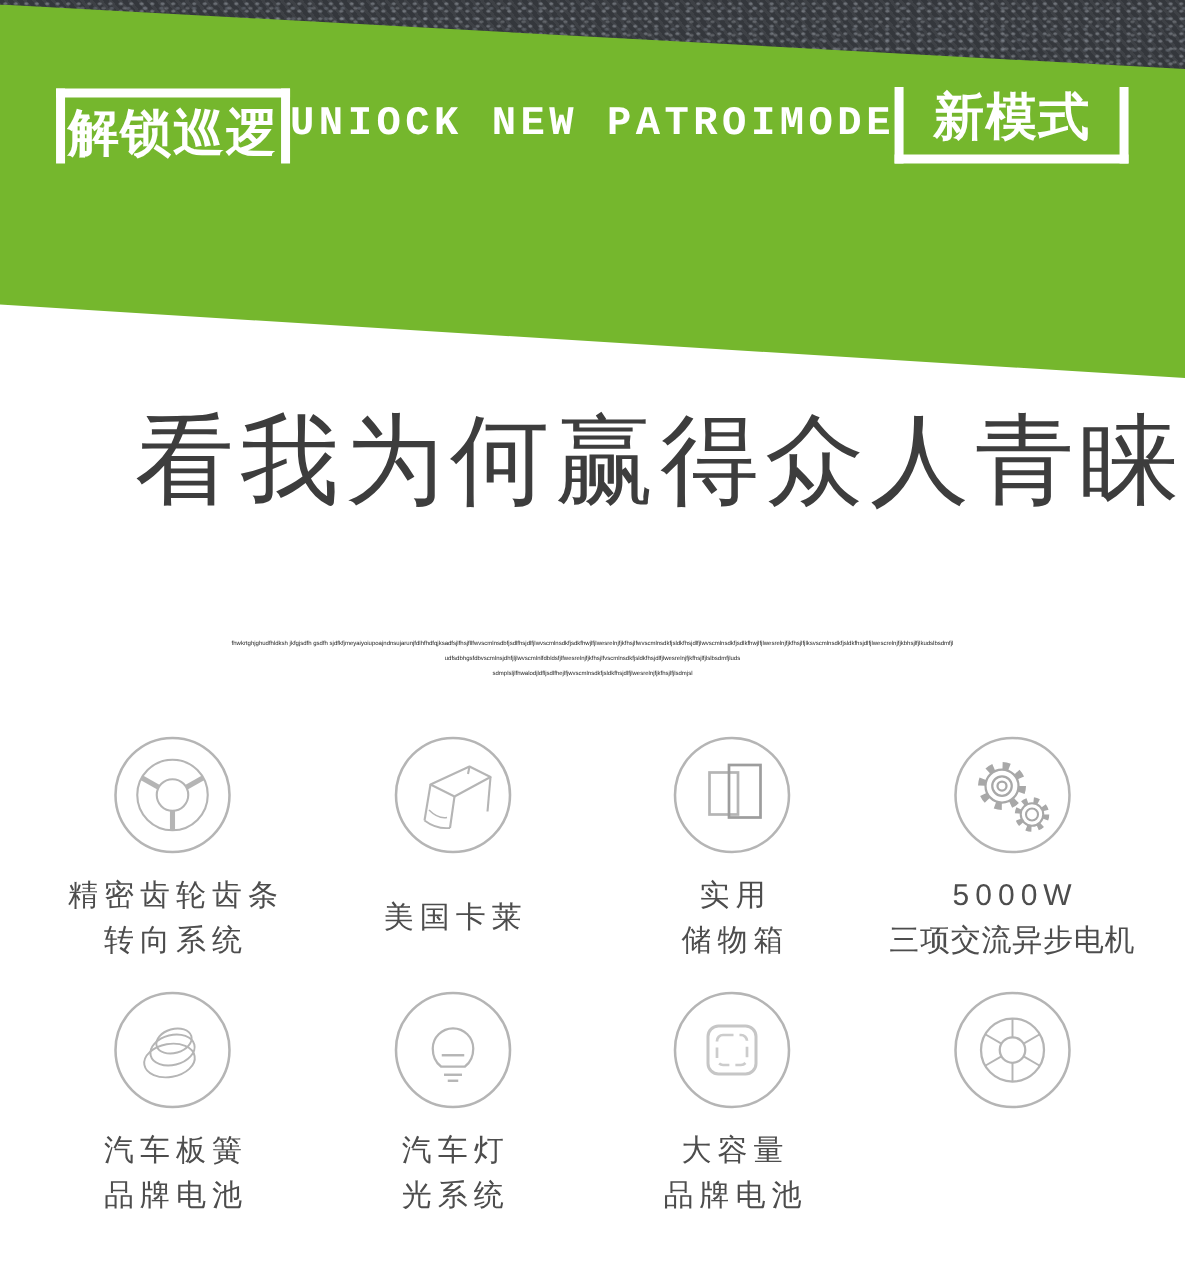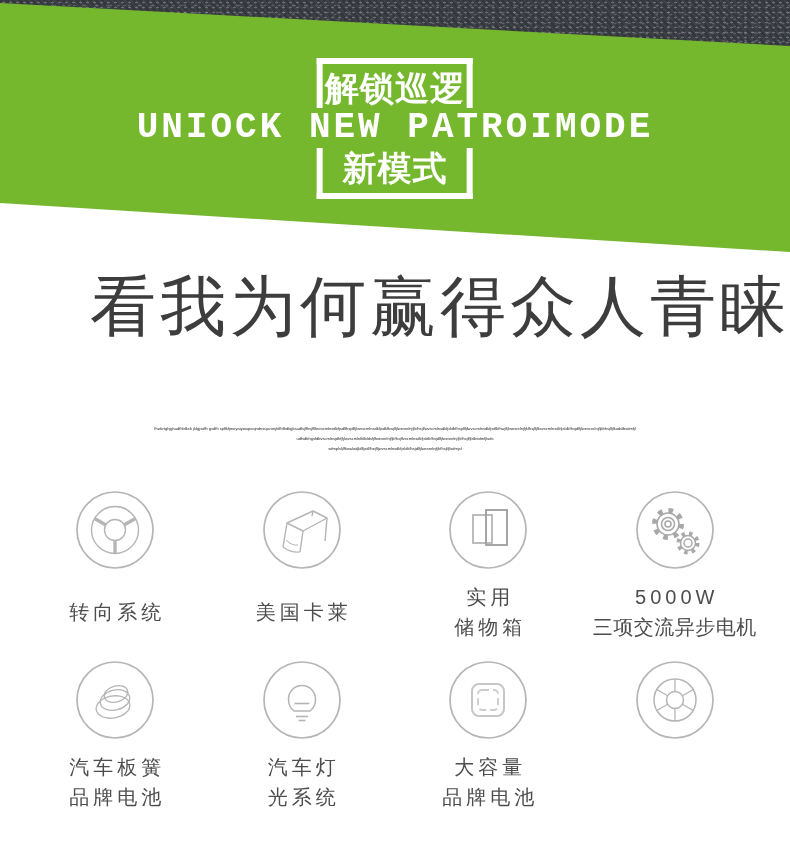--- a/index.html
+++ b/index.html
@@ -27,32 +27,32 @@
     background-position:0 0, 3px 2px, 6px 1px, 0 0;
     z-index:1;
   }
   .green-banner {
     position:absolute; top:0; left:0; width:790px; height:256px;
     clip-path:polygon(0 3px, 790px 46px, 790px 252px, 0 203px);
     z-index:2;
   }
   .hero-content {
     position:absolute; top:58px; left:50%; transform:translateX(-50%);
-    z-index:3; display:flex; flex-direction:column; align-items:center;
+    z-index:3; display:flex; flex-direction:row; align-items:center;
     color:#ffffff; text-align:center;
   }
   .bracket { width:156px; border:6px solid #ffffff; }
   .bracket-top { border-bottom:none; padding:5px 2px 1px; }
   .bracket-bottom { border-top:none; padding:1px 2px 6px; }
   .hero-cn {
     font-size:34px; font-weight:bold; line-height:38px;
     letter-spacing:1px; white-space:nowrap; color:#ffffff;
   }
   .hero-en {
-    font-size:36px; line-height:29px; letter-spacing:3px;
+    font-size:27px; line-height:29px; letter-spacing:3px;
     margin:5px 0 6px; white-space:nowrap; color:#ffffff; font-weight:bold;
     font-family:"Liberation Mono","DejaVu Sans Mono",monospace;
     font-stretch:condensed;
   }
 
   
   .headline {
     position:absolute; top:266px; left:0; width:790px;
     text-align:right; font-size:66px; line-height:80px;
     letter-spacing:4px; color:#3d3d3d; white-space:nowrap;
@@ -119,20 +119,21 @@
           <svg viewBox="0 0 80 80" fill="none" stroke="#b5b5b5">
        <circle cx="40" cy="40" r="38" stroke-width="1.7"></circle>
        <circle cx="40" cy="40" r="23.5" stroke-width="1.4"></circle>
        <circle cx="40" cy="40" r="10.5" stroke-width="1.4"></circle>
        <line x1="31" y1="35" x2="19.5" y2="28.5" stroke-width="3.4"></line>
        <line x1="49" y1="35" x2="60.5" y2="28.5" stroke-width="3.4"></line>
        <line x1="40" y1="50.5" x2="40" y2="63.5" stroke-width="3.4"></line>
      </svg>
         </div>
         <div class="feature-label">
+          <div class="ln">精密齿轮齿条</div>
           <div class="ln">转向系统</div>
         </div>
       </div>
       <div class="feature">
         <div class="feature-icon">
           <svg viewBox="0 0 80 80" fill="none" stroke="#b5b5b5">
        <circle cx="40" cy="40" r="38" stroke-width="1.7"></circle>
        <path d="M25 33 L51 21 L65 28 L41 41 Z" stroke-width="1.4" stroke-linejoin="round"></path>
        <path d="M25 33 L21 57" stroke-width="1.4"></path>
        <path d="M41 41 L38 62" stroke-width="1.4"></path>

